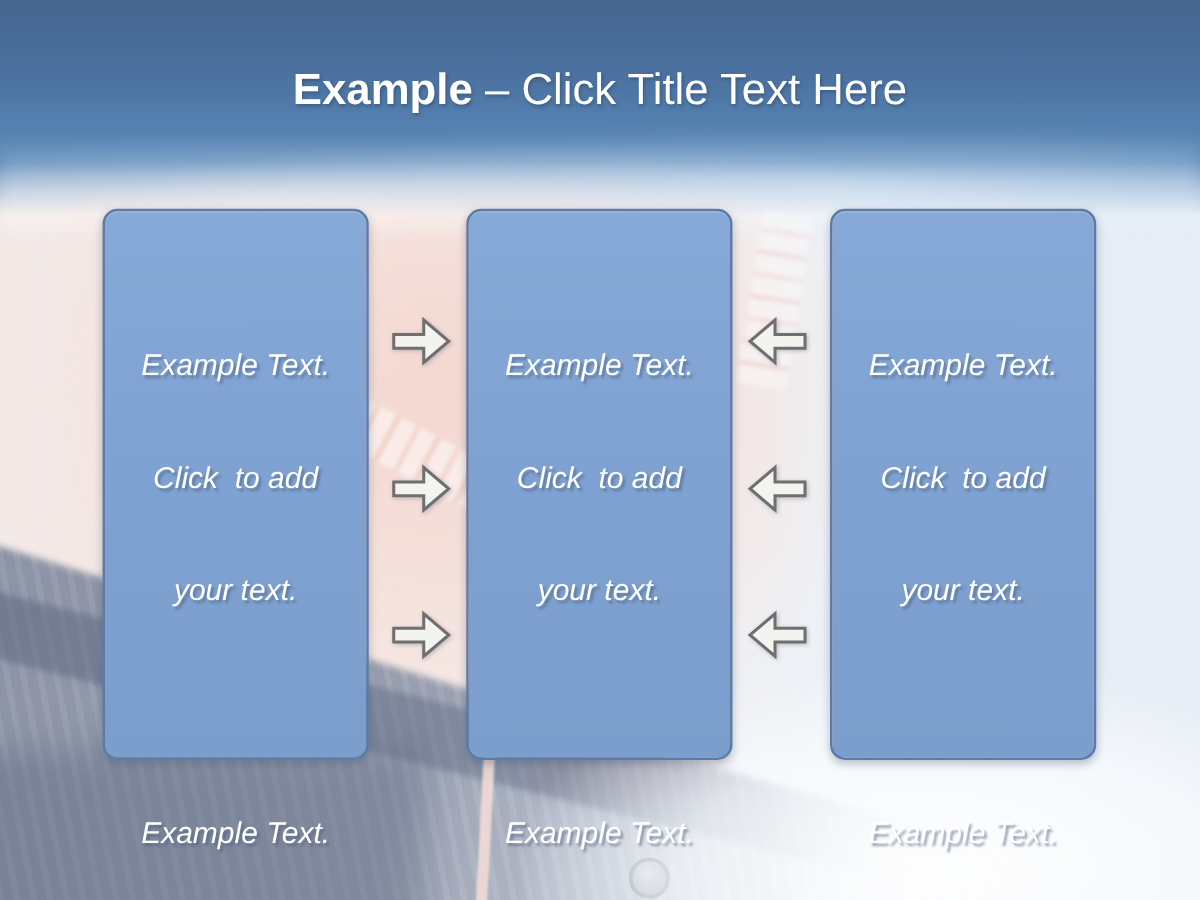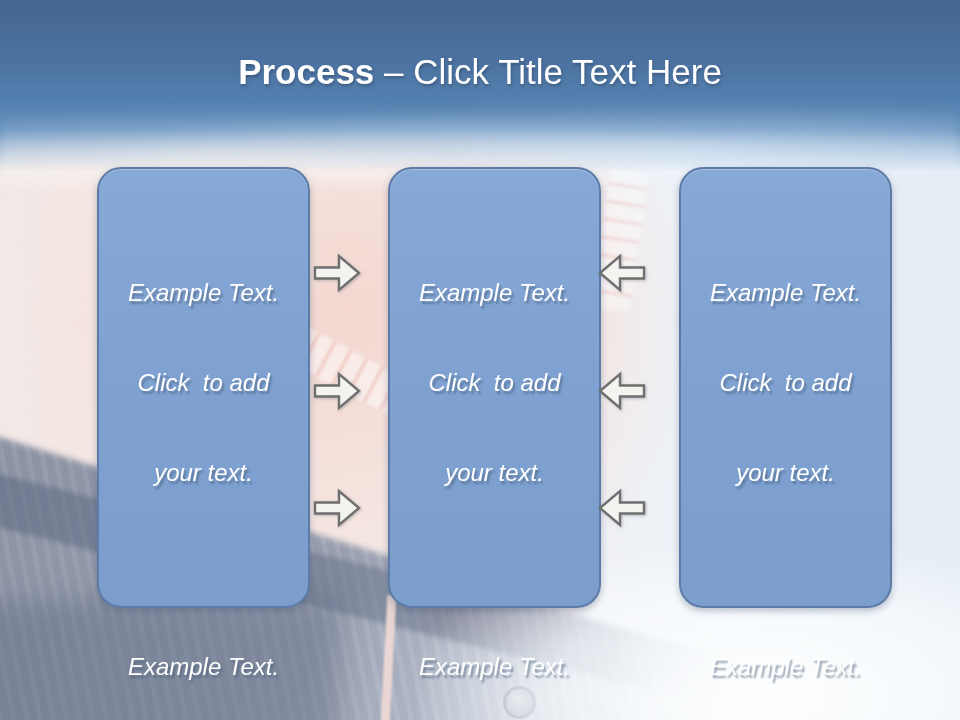--- a/index.html
+++ b/index.html
@@ -53,25 +53,25 @@
   
   .title{
     position:absolute;left:0;top:52px;width:100%;text-align:center;
     color:#ffffff;font-size:35px;line-height:40px;white-space:pre;
     text-shadow:1px 2px 3px rgba(35,55,80,0.45);
   }
   .title .bold{font-weight:bold;}
   
   .col{
     position:absolute;top:167px;width:213px;height:441px;box-sizing:border-box;
-    border:2px solid #5e7aa6;border-radius:24px;
+    border:2px solid #5e7aa6;border-radius:12px;
     background:linear-gradient(180deg,#87a9d8 0%,#7fa2d2 45%,#7b9ecd 100%);
     box-shadow:0 3px 7px rgba(60,80,110,0.35), inset 0 1px 0 rgba(255,255,255,0.25);
     display:flex;flex-direction:column;align-items:center;
-    padding-top:49px;row-gap:44px;margin-left:15px;
+    padding-top:49px;row-gap:44px;
   }
   .col-1{left:82px;} .col-2{left:373px;} .col-3{left:664px;}
   .block{
     text-align:center;color:#ffffff;font-style:italic;
     font-size:24px;line-height:30px;white-space:pre;cursor:text;
     text-shadow:2px 2.5px 2px rgba(72,94,122,0.58);
   }
   
   .arrow{position:absolute;width:48px;height:40px;}
   .ar-x-right{left:313px;} .ar-x-left{left:598px;}
@@ -94,21 +94,21 @@
   <div class="ph ph-belt"></div>
   <div class="ph ph-darkcorner"></div>
   <div class="ph ph-tape3"></div>
   <div class="ph ph-button"></div>
   <div class="ph ph-bright-right"></div>
   <div class="ph ph-bright-low"></div>
   <div class="ph ph-wash"></div>
   <div class="ph ph-header"></div>
   <div class="ph ph-clouds"></div>
 
-  <div class="title"><span class="bold">Process</span><span> – Click Title Text Here</span></div>
+  <div class="title"><span class="bold">Example</span><span> – Click Title Text Here</span></div>
 
   <div class="col col-1">
     <div class="block">
       <div>Example Text.</div>
       <div>Click  to add</div>
       <div>your text.</div>
     </div>
     <div class="block">
       <div>Example Text.</div>
       

